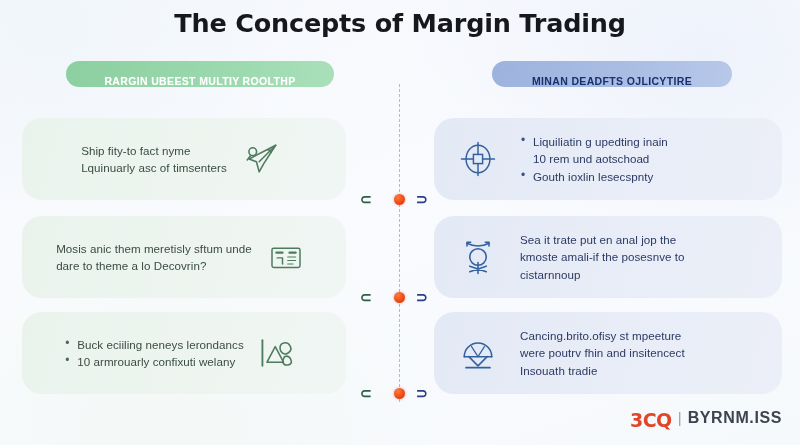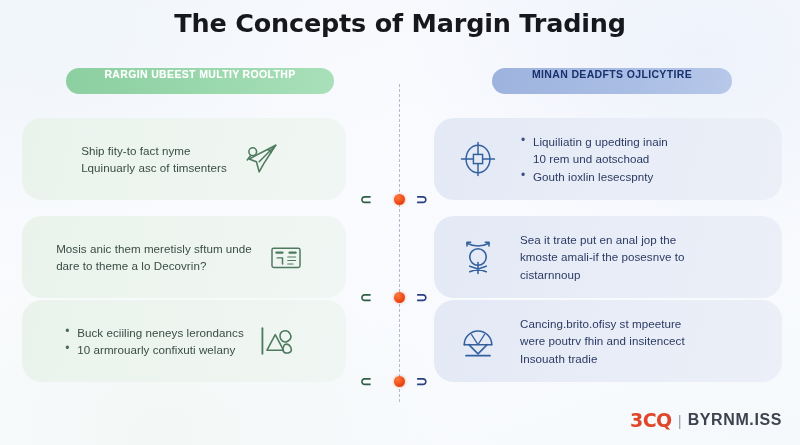--- a/index.html
+++ b/index.html
@@ -37,25 +37,25 @@
     font-size: 25.5px;
     font-weight: 700;
     letter-spacing: -0.2px;
     color: #17181c;
     font-family: "DejaVu Sans", sans-serif;
   }
 
   
   .pill {
     position: absolute;
-    top: 68px;
+    top: 61px;
     height: 26px;
     border-radius: 14px;
     display: flex;
-    align-items: flex-start;
+    align-items: flex-end;
     justify-content: center;
     font-size: 10.5px;
     font-weight: 700;
     letter-spacing: 0.35px;
     white-space: nowrap;
     overflow: hidden;
   }
   .pill-left {
     left: 66px;
     width: 268px;
@@ -85,21 +85,21 @@
   .row {
     position: absolute;
     left: 0;
     width: 800px;
     height: 82px;
     display: flex;
     align-items: center;
   }
   .row-1 { top: 118px; }
   .row-2 { top: 216px; }
-  .row-3 { top: 300px; }
+  .row-3 { top: 312px; }
 
   
   .card {
     position: absolute;
     height: 82px;
     border-radius: 20px;
     display: flex;
     align-items: center;
     box-sizing: border-box;
     padding: 0 16px;
@@ -179,21 +179,21 @@
   }
   .chev-left  { left: 360px; color: #2f5f45; }
   .chev-right { left: 416px; color: #2a3f84; }
 
   
   .brand {
     position: absolute;
     right: 18px;
     bottom: 14px;
     display: flex;
-    align-items: center;
+    align-items: flex-start;
     gap: 6px;
   }
   .brand-mark {
     font-size: 19px;
     font-weight: 700;
     letter-spacing: -0.5px;
     color: #e0462a;
     font-family: "DejaVu Sans", sans-serif;
   }
   .brand-sep { color: #9aa0ab; font-size: 15px; }

